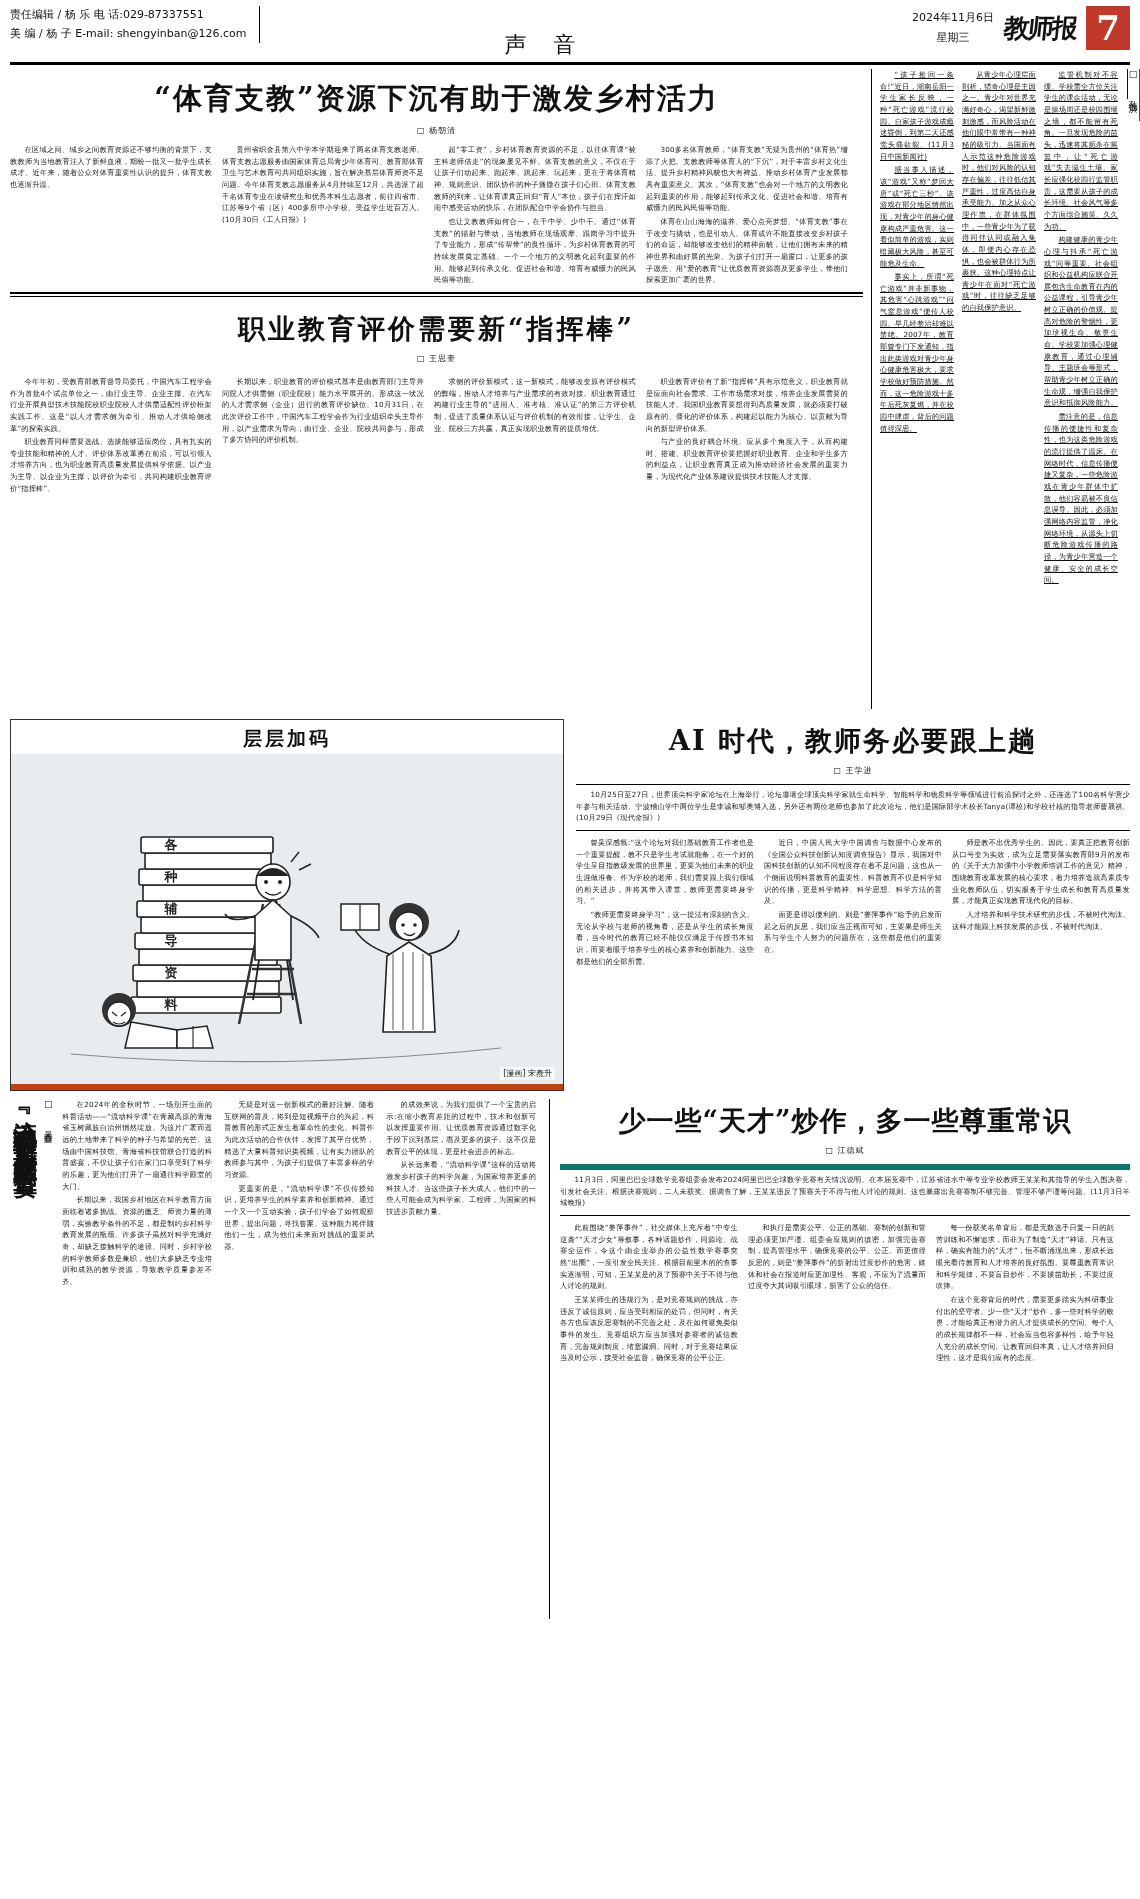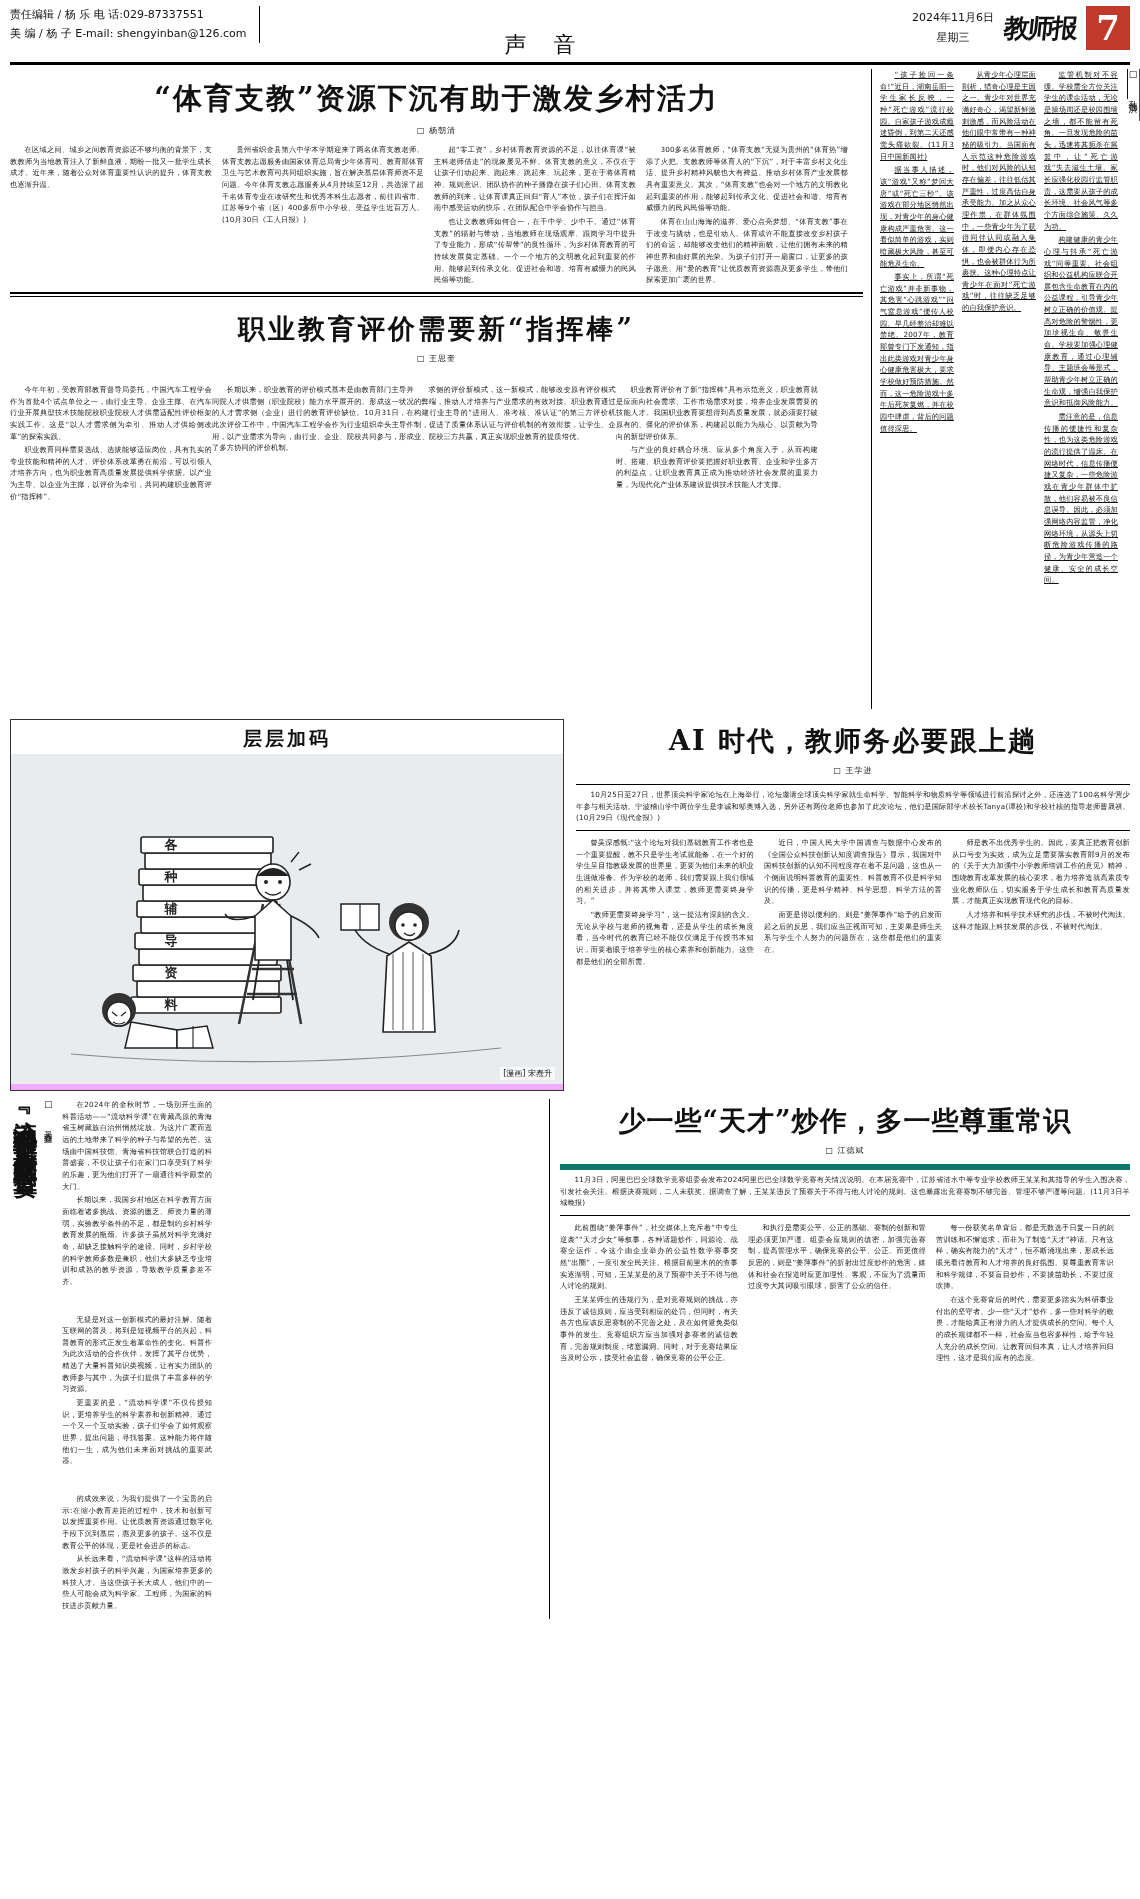--- a/index.html
+++ b/index.html
@@ -26,47 +26,47 @@
   
   .top-region{display:flex;padding:4px 10px 0 10px;box-sizing:border-box;}
   .left-block{width:862px;padding-right:8px;box-sizing:border-box;border-right:1px solid #000;}
   .right-block{width:258px;padding-left:8px;box-sizing:border-box;display:flex;text-decoration:underline;}
 
   .art1-title{font-size:29px;letter-spacing:2px;margin:10px 0 2px 0;}
   .art1-cols{display:flex;gap:10px;margin-top:6px;}
   .art1-col{width:202px;}
 
   .art2-title{font-size:27px;letter-spacing:3px;margin:14px 0 2px 0;}
-  .art2-cols{display:flex;gap:0;margin-top:20px;}
+  .art2-cols{display:flex;gap:10px;margin-top:12px;}
   .art2-col{width:202px;}
 
   
   .vert-head{writing-mode:vertical-rl;text-orientation:upright;font-family:"DejaVu Serif","Liberation Serif",serif;font-weight:bold;font-size:25px;letter-spacing:4px;line-height:1.25;height:640px;}
   .vert-by{writing-mode:vertical-rl;text-orientation:upright;font-size:9px;letter-spacing:2px;margin-left:4px;}
   .rb-cols{display:flex;gap:8px;}
   .rb-col{width:74px;}
 
   
   .mid-region{display:flex;padding:10px 10px 0 10px;box-sizing:border-box;}
-  .cartoon-box{width:644px;border:1px solid #333;box-sizing:border-box;background:#f0abfc;position:relative;height:372px;}
+  .cartoon-box{width:644px;border:1px solid #333;box-sizing:border-box;background:#c2410c;position:relative;height:372px;}
   .cartoon-title{font-family:"DejaVu Serif","Liberation Serif",serif;font-weight:bold;font-size:19px;text-align:center;padding:6px 0 2px 0;letter-spacing:3px;background:#fff;}
   .cartoon-stage{position:relative;height:330px;background:#e8ecef;overflow:hidden;}
   .cartoon-credit{position:absolute;right:8px;bottom:4px;font-size:8px;background:rgba(255,255,255,.7);padding:1px 3px;}
 
   .mid-right{flex:1;padding-left:12px;box-sizing:border-box;}
   .art3-title{font-size:27px;letter-spacing:2px;margin:4px 0 2px 0;}
   .art3-cols{display:flex;gap:10px;margin-top:6px;}
   .art3-col{width:178px;}
 
   
   .bot-region{display:flex;padding:8px 10px 0 10px;box-sizing:border-box;}
   .bot-left{width:540px;display:flex;box-sizing:border-box;border-right:1px solid #000;padding-right:8px;}
   .vert-head2{writing-mode:vertical-rl;text-orientation:upright;font-family:"DejaVu Serif","Liberation Serif",serif;font-weight:bold;font-size:24px;letter-spacing:3px;line-height:1.3;height:520px;}
   .vert-by2{writing-mode:vertical-rl;text-orientation:upright;font-size:9px;letter-spacing:2px;}
-  .bot-cols{display:flex;gap:24px;flex-direction:column;}
+  .bot-cols{display:flex;gap:12px;}
   .bot-col{width:150px;}
 
   .bot-right{flex:1;padding-left:10px;box-sizing:border-box;}
   .art4-title{font-size:27px;letter-spacing:1px;margin:4px 0 2px 0;}
   .art4-cols{display:flex;gap:10px;margin-top:6px;}
   .art4-col{width:178px;}
   .dbl-rule{border-top:2px solid #000;border-bottom:1px solid #000;height:2px;margin:4px 0;}
 </style>
 </head>
 <body>

